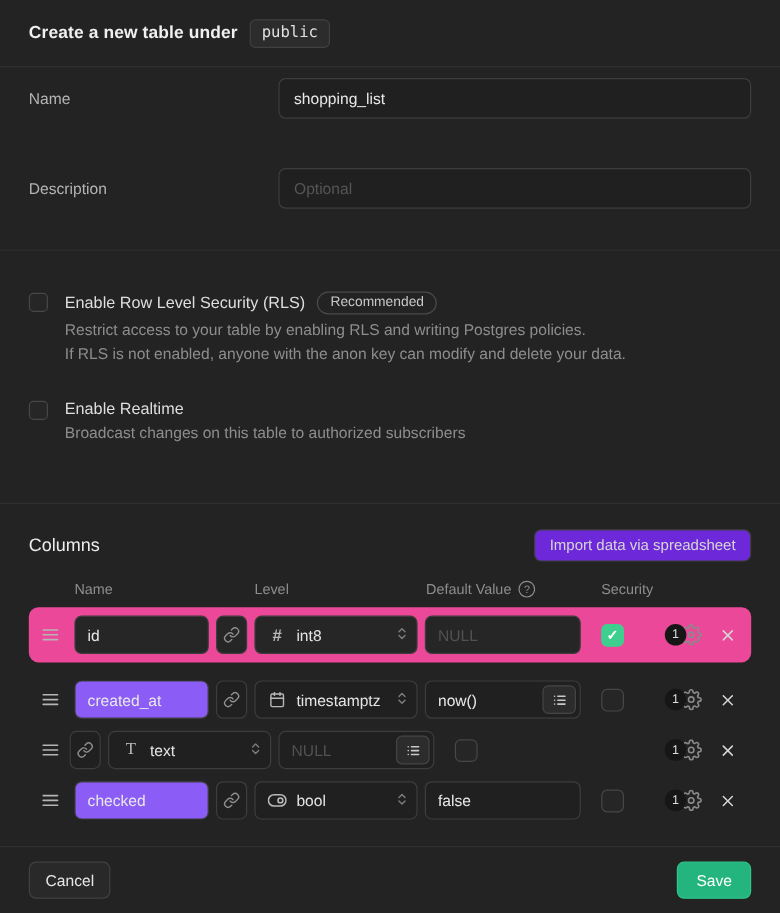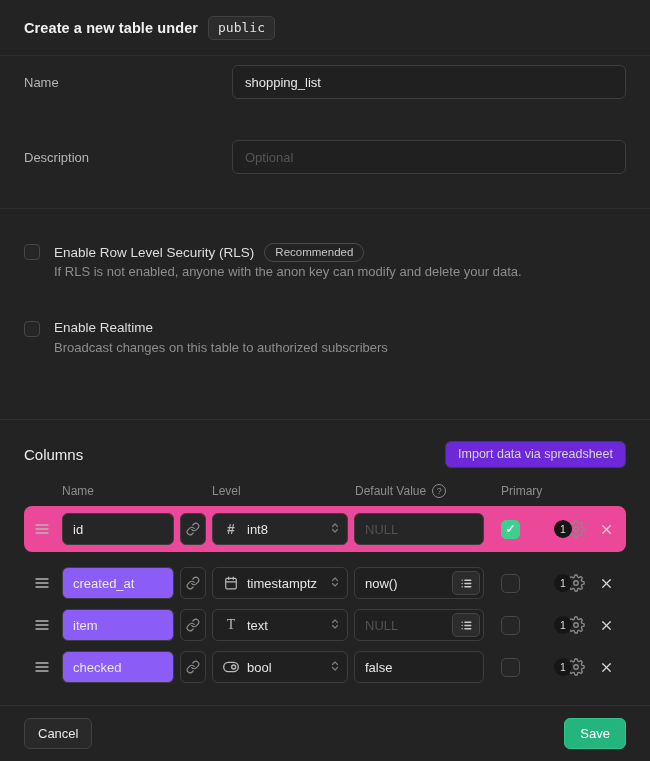--- a/index.html
+++ b/index.html
@@ -45,21 +45,21 @@
   }
   .chk-body { display:flex; flex-direction:column; gap:3px; }
   .chk-title-line { display:flex; align-items:center; gap:10px; }
   .chk-title { font-size:13.5px; color:#dedede; }
   .pill {
     font-size:11.5px; color:#c8c8c8;
     border:1px solid #4a4a4a; border-radius:999px;
     padding:2px 10px 3px;
   }
   .chk-desc { font-size:13px; color:#8d8d8d; line-height:20px; }
-  .chk-row + .chk-row { margin-top:38px; }
+  .chk-row + .chk-row { margin-top:28px; }
   .sec-c { padding:21px 24px 0; flex:1 1 auto; }
   .cols-head { display:flex; align-items:center; justify-content:space-between; margin-bottom:16px; }
   .cols-title { font-size:15px; font-weight:400; color:#ededed; }
   .btn-import {
     background:#6d28d9; border:1px solid #3f3f3f; border-radius:6px;
     color:#d6d6d6; font-size:12.5px; padding:5px 12px 6px; cursor:pointer;
     font-family:"Liberation Sans", sans-serif;
     text-align:right;
   }
   .col-labels { display:flex; font-size:12px; color:#8d8d8d; margin-bottom:8px; }
@@ -176,20 +176,21 @@
 </div>
 
 <div class="sec-b">
   <div class="chk-row">
     <div class="chkbox"></div>
     <div class="chk-body">
       <div class="chk-title-line">
         <span class="chk-title">Enable Row Level Security (RLS)</span>
         <span class="pill">Recommended</span>
       </div>
+      <div class="chk-desc">Restrict access to your table by enabling RLS and writing Postgres policies.</div>
       <div class="chk-desc" style="margin-top:-3px">If RLS is not enabled, anyone with the anon key can modify and delete your data.</div>
     </div>
   </div>
   <div class="chk-row">
     <div class="chkbox"></div>
     <div class="chk-body">
       <div class="chk-title-line">
         <span class="chk-title">Enable Realtime</span>
       </div>
       <div class="chk-desc">Broadcast changes on this table to authorized subscribers</div>
@@ -202,21 +203,21 @@
     <div class="cols-title">Columns</div>
     <button class="btn-import">Import data via spreadsheet</button>
   </div>
   <div class="col-labels">
     <div class="cl-name">Name</div>
     <div class="cl-type">Level</div>
     <div class="cl-default">
       <span>Default Value</span>
       <span class="qmark">?</span>
     </div>
-    <div class="cl-primary">Primary</div>
+    <div class="cl-primary">Security</div>
   </div>
 
   <div class="crow hl">
     <span class="drag">
       <svg width="16" height="16" viewBox="0 0 24 24" fill="none" stroke="currentColor" stroke-width="2" stroke-linecap="round">
           <line x1="3" y1="6" x2="21" y2="6"></line>
           <line x1="3" y1="12" x2="21" y2="12"></line>
           <line x1="3" y1="18" x2="21" y2="18"></line>
         </svg>
     </span>
@@ -318,21 +319,20 @@
   </div>
 
   <div class="crow">
     <span class="drag">
       <svg width="16" height="16" viewBox="0 0 24 24" fill="none" stroke="currentColor" stroke-width="2" stroke-linecap="round">
           <line x1="3" y1="6" x2="21" y2="6"></line>
           <line x1="3" y1="12" x2="21" y2="12"></line>
           <line x1="3" y1="18" x2="21" y2="18"></line>
         </svg>
     </span>
-    <input class="cinput" value="item" style="">
     <button class="linkbtn">
       <svg width="14" height="14" viewBox="0 0 24 24" fill="none" stroke="currentColor" stroke-width="2" stroke-linecap="round" stroke-linejoin="round">
           <path d="M10 13a5 5 0 0 0 7.54.54l3-3a5 5 0 0 0-7.07-7.07l-1.72 1.71"></path>
           <path d="M14 11a5 5 0 0 0-7.54-.54l-3 3a5 5 0 0 0 7.07 7.07l1.71-1.71"></path>
         </svg>
     </button>
     <div class="typesel">
       <span class="type-ic" style="font-weight:400; font-family:'Liberation Serif',serif;">T</span>
       <span class="type-label">text</span>
       <span class="updown"><svg width="12" height="12" viewBox="0 0 24 24" fill="none" stroke="currentColor" stroke-width="2.4" stroke-linecap="round" stroke-linejoin="round">

